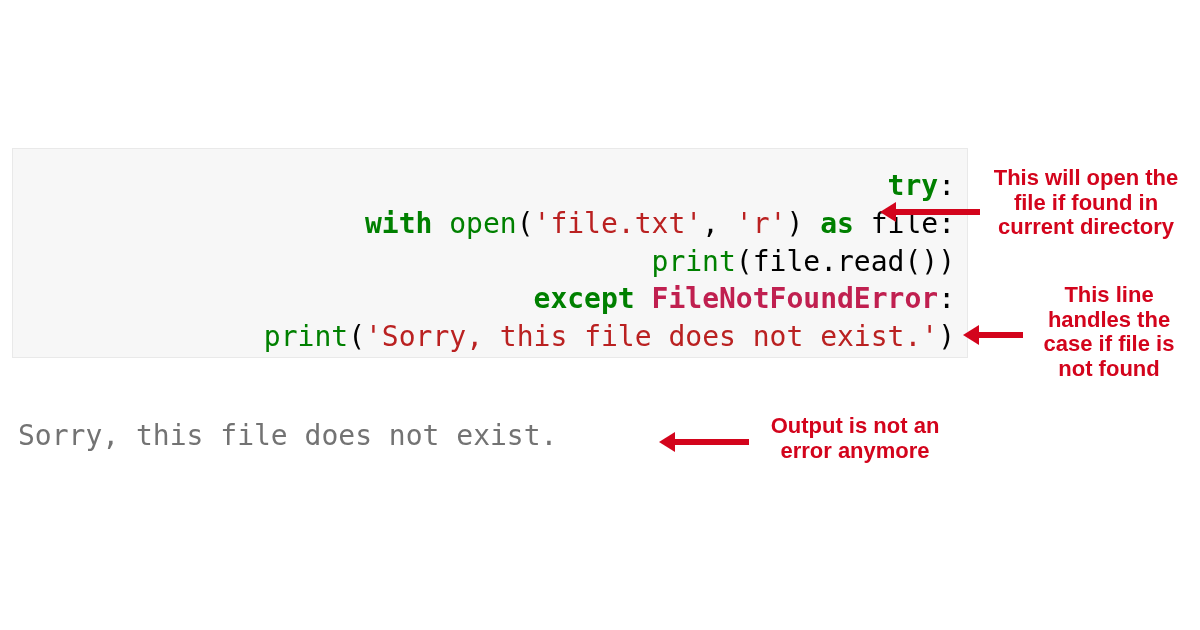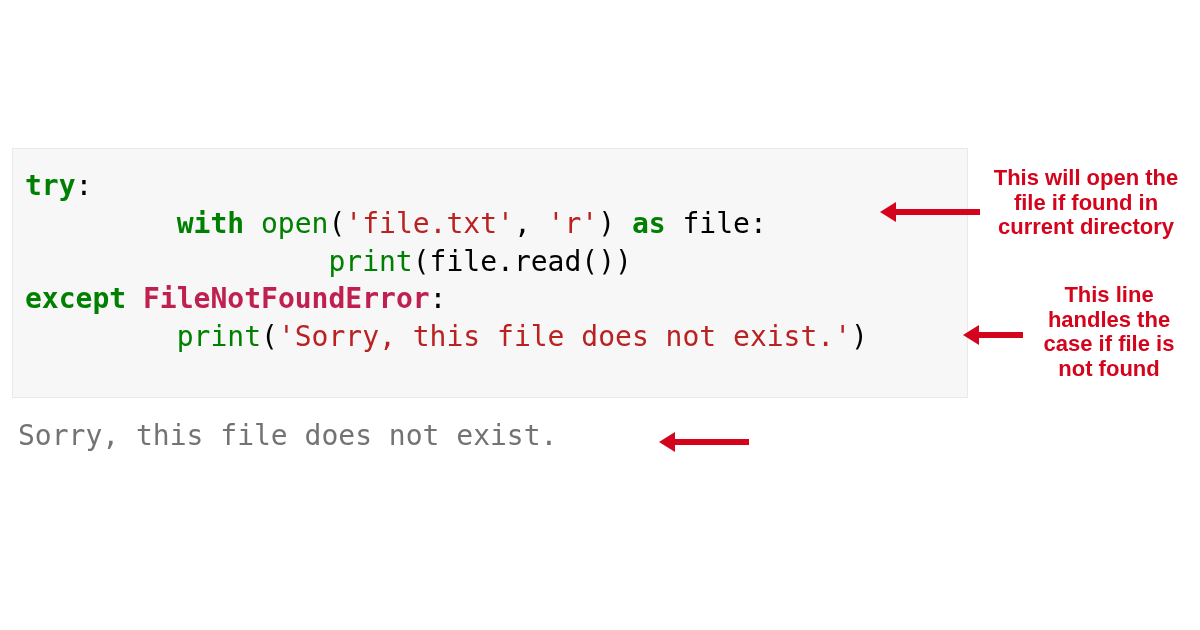--- a/index.html
+++ b/index.html
@@ -4,29 +4,30 @@
 <style>
   * { box-sizing: border-box; margin: 0; padding: 0; }
   html, body { width: 1200px; height: 630px; background: #fff; font-family: Arial, Helvetica, sans-serif; }
   .canvas { position: relative; width: 1200px; height: 630px; }
 
   .codeblock {
     position: absolute;
     left: 12px;
     top: 148px;
     width: 956px;
-    height: 250px;
+    height: 210px;
     background: #f7f7f7;
     border: 1px solid #e9e9e9;
     padding: 18px 12px 22px 12px;
     font-family: "DejaVu Sans Mono", Menlo, Consolas, monospace;
     font-size: 28px;
     line-height: 1.35;
     color: #000;
     white-space: pre;
+    text-align: right;
   }
   .tk-kw   { color: #008000; font-weight: 700; }
   .tk-fn   { color: #008000; }
   .tk-str  { color: #ba2121; }
   .tk-exc  { color: #c02050; font-weight: 700; }
 
   .output {
     position: absolute;
     left: 18px;
     top: 419px;
@@ -74,20 +75,21 @@
   <div class="codeblock"><span class="tk-kw">try</span><span>:</span>
 <span>         </span><span class="tk-kw">with</span><span> </span><span class="tk-fn">open</span><span>(</span><span class="tk-str">'file.txt'</span><span>, </span><span class="tk-str">'r'</span><span>)</span><span> </span><span class="tk-kw">as</span><span> </span><span>file</span><span>:</span>
 <span>                  </span><span class="tk-fn">print</span><span>(file.read())</span>
 <span class="tk-kw">except</span><span> </span><span class="tk-exc">FileNotFoundError</span><span>:</span>
 <span>         </span><span class="tk-fn">print</span><span>(</span><span class="tk-str">'Sorry, this file does not exist.'</span><span>)</span></div>
 
   <div class="output">Sorry, this file does not exist.</div>
 
   <div class="note note2">This line handles the case if file is not found</div>
   <div class="note note1">This will open the file if found in current directory</div>
+  <div class="note note3">Output is not an error anymore</div>
 
   <div class="arrow arrow1">
     <div class="head"></div>
       <div class="shaft"></div>
   </div>
   <div class="arrow arrow2">
     <div class="head"></div>
       <div class="shaft"></div>
   </div>
   <div class="arrow arrow3">

